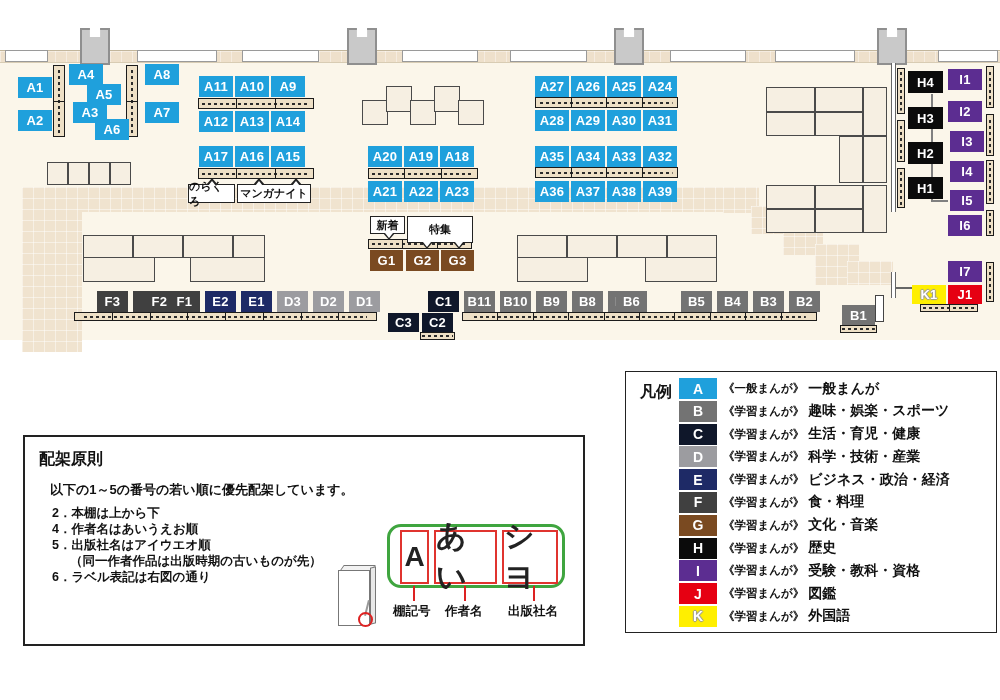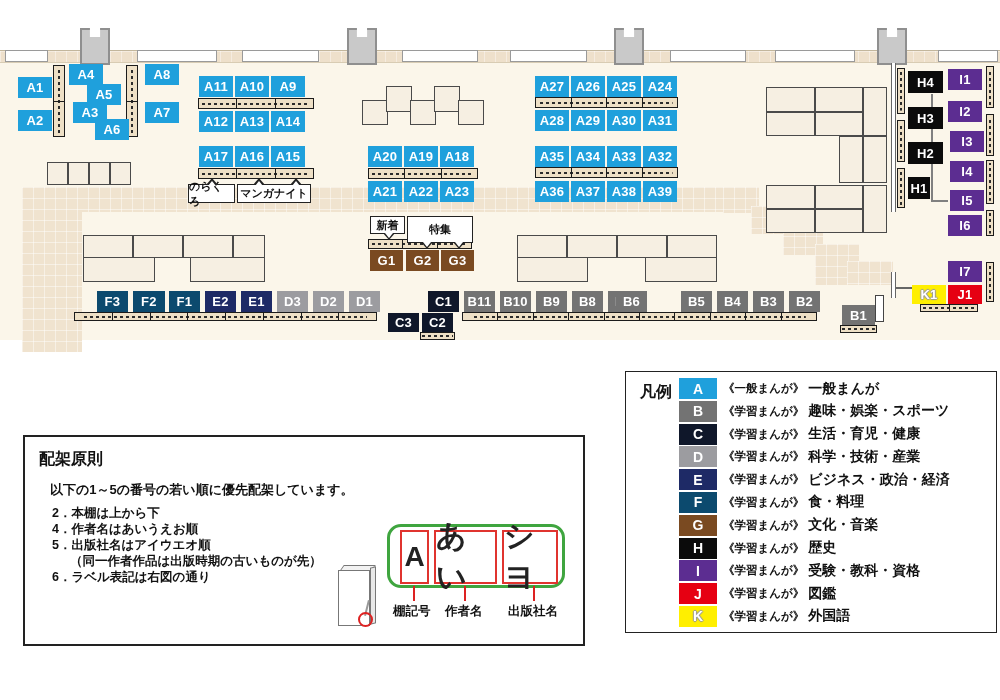--- a/index.html
+++ b/index.html
@@ -15,21 +15,21 @@
   .dwall{position:absolute;background:#fff;border-left:1.5px solid #666;border-right:1.5px solid #666}
   .strip{position:absolute;display:flex;background-color:#eee0c6;border:1.2px solid #1b1b1b;background-repeat:no-repeat}
   .strip.h{background-image:repeating-linear-gradient(90deg,#2b2b2b 0 3px,transparent 3px 6px);background-size:94% 2px;background-position:center}
   .strip.v{flex-direction:column;background-image:repeating-linear-gradient(0deg,#2b2b2b 0 3px,transparent 3px 6px);background-size:2px 90%;background-position:center}
   .strip i{flex:1;display:block}
   .strip.h i{border-right:1px solid #1b1b1b}
   .strip.v i{border-bottom:1px solid #1b1b1b}
   .strip i:last-child{border:none}
   .sl{position:absolute;width:34px;height:21px;display:flex;align-items:center;justify-content:center;color:#fff;font-weight:bold;font-size:13px;letter-spacing:.3px}
   .cA{background:#1fa0dc}.cB{background:#737373}.cC{background:#0f172a}.cD{background:#9c9ca0}
-  .cE{background:#1e2a66}.cF{background:#0c4a6e}.cG{background:#7a4a21}.cH{background:#0b0b0b}
+  .cE{background:#1e2a66}.cF{background:#404040}.cG{background:#7a4a21}.cH{background:#0b0b0b}
   .cI{background:#5c2d91}.cJ{background:#e60012}
   .cK{background:#ffef00;text-shadow:-1px 0 1px #999,1px 0 1px #999,0 -1px 1px #999,0 1px 1px #999}
   .callout{position:absolute;background:#fff;border:1.5px solid #222;display:flex;align-items:center;justify-content:center;font-size:11px;font-weight:bold;color:#111}
   .tail{position:absolute;width:0;height:0}
   .tail.up{border-left:6px solid transparent;border-right:6px solid transparent;border-bottom:7px solid #222;top:-7px}
   .tail.up:after{content:"";position:absolute;left:-4px;top:2.5px;border-left:4px solid transparent;border-right:4px solid transparent;border-bottom:5px solid #fff}
   .tail.dn{border-left:6px solid transparent;border-right:6px solid transparent;border-top:7px solid #222;bottom:-7px}
   .tail.dn:after{content:"";position:absolute;left:-4px;bottom:2.5px;border-left:4px solid transparent;border-right:4px solid transparent;border-top:5px solid #fff}
   .line{position:absolute;background:#808080}
   
@@ -260,21 +260,21 @@
   <div class="sl cA" style="left:607px;top:146px">A33</div>
   <div class="sl cA" style="left:643px;top:146px">A32</div>
   <div class="sl cA" style="left:535px;top:181px">A36</div>
   <div class="sl cA" style="left:571px;top:181px">A37</div>
   <div class="sl cA" style="left:607px;top:181px">A38</div>
   <div class="sl cA" style="left:643px;top:181px">A39</div>
   <div class="sl cG" style="left:370px;top:250px;width:33px">G1</div>
   <div class="sl cG" style="left:406px;top:250px;width:33px">G2</div>
   <div class="sl cG" style="left:441px;top:250px;width:33px">G3</div>
   <div class="sl cF" style="left:97px;top:291px;width:31px">F3</div>
-  <div class="sl cF" style="left:133px;top:291px;width:32px">F2</div>
+  <div class="sl cF" style="left:133px;top:291px;width:53px">F2</div>
   <div class="sl cF" style="left:169px;top:291px;width:31px">F1</div>
   <div class="sl cE" style="left:205px;top:291px;width:31px">E2</div>
   <div class="sl cE" style="left:241px;top:291px;width:31px">E1</div>
   <div class="sl cD" style="left:277px;top:291px;width:31px">D3</div>
   <div class="sl cD" style="left:313px;top:291px;width:31px">D2</div>
   <div class="sl cD" style="left:349px;top:291px;width:31px">D1</div>
   <div class="sl cC" style="left:428px;top:291px;width:31px">C1</div>
   <div class="sl cB" style="left:464px;top:291px;width:31px">B11</div>
   <div class="sl cB" style="left:500px;top:291px;width:31px">B10</div>
   <div class="sl cB" style="left:536px;top:291px;width:31px">B9</div>
@@ -284,21 +284,21 @@
   <div class="sl cB" style="left:681px;top:291px;width:31px">B5</div>
   <div class="sl cB" style="left:717px;top:291px;width:31px">B4</div>
   <div class="sl cB" style="left:753px;top:291px;width:31px">B3</div>
   <div class="sl cB" style="left:789px;top:291px;width:31px">B2</div>
   <div class="sl cC" style="left:388px;top:313px;width:31px;height:19px">C3</div>
   <div class="sl cC" style="left:422px;top:313px;width:31px;height:19px">C2</div>
   <div class="sl cB" style="left:842px;top:305px;width:33px;height:20px">B1</div>
   <div class="sl cH" style="left:908px;top:71px;width:35px;height:22px">H4</div>
   <div class="sl cH" style="left:908px;top:107px;width:35px;height:22px">H3</div>
   <div class="sl cH" style="left:908px;top:142px;width:35px;height:22px">H2</div>
-  <div class="sl cH" style="left:908px;top:177px;width:22px;height:22px">H1</div>
+  <div class="sl cH" style="left:908px;top:177px;width:35px;height:22px">H1</div>
   <div class="sl cI" style="left:948px;top:69px">I1</div>
   <div class="sl cI" style="left:948px;top:101px">I2</div>
   <div class="sl cI" style="left:950px;top:131px">I3</div>
   <div class="sl cI" style="left:950px;top:161px">I4</div>
   <div class="sl cI" style="left:950px;top:190px">I5</div>
   <div class="sl cI" style="left:948px;top:215px">I6</div>
   <div class="sl cI" style="left:948px;top:261px">I7</div>
   <div class="sl cK" style="left:912px;top:285px;height:19px">K1</div>
   <div class="sl cJ" style="left:948px;top:285px;height:19px">J1</div>
 

